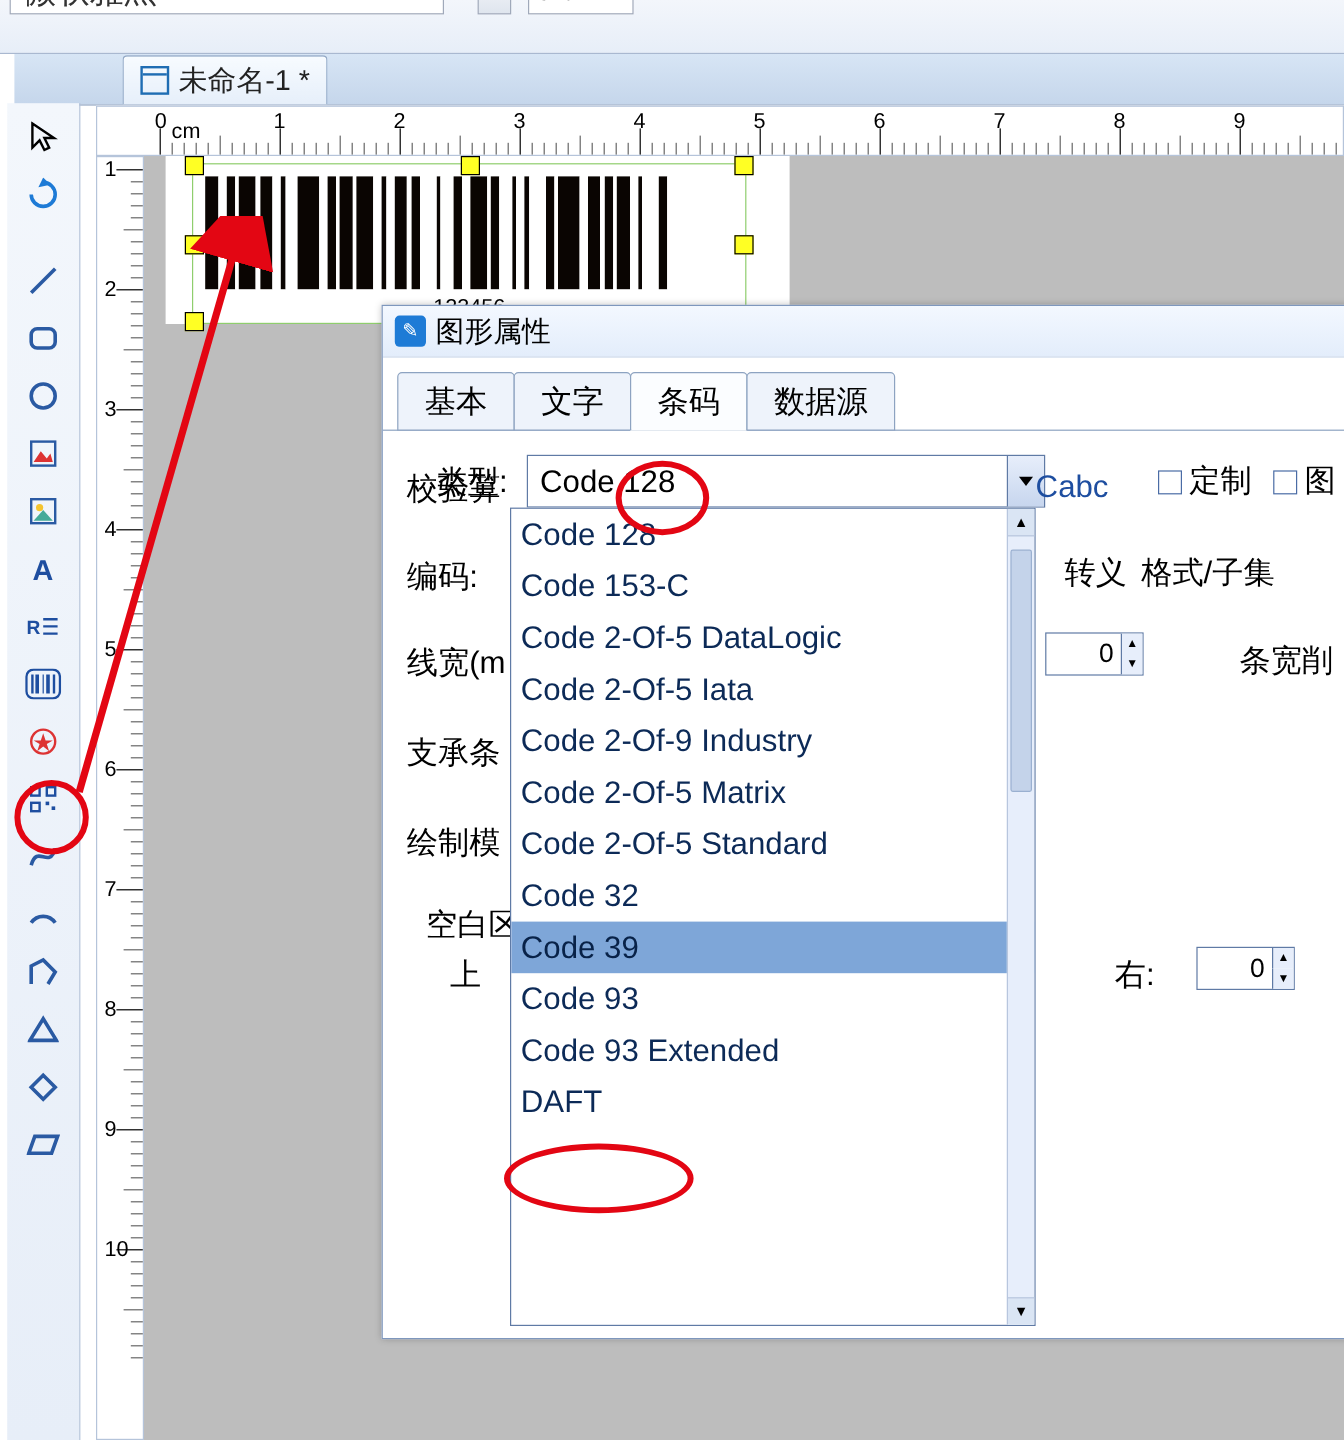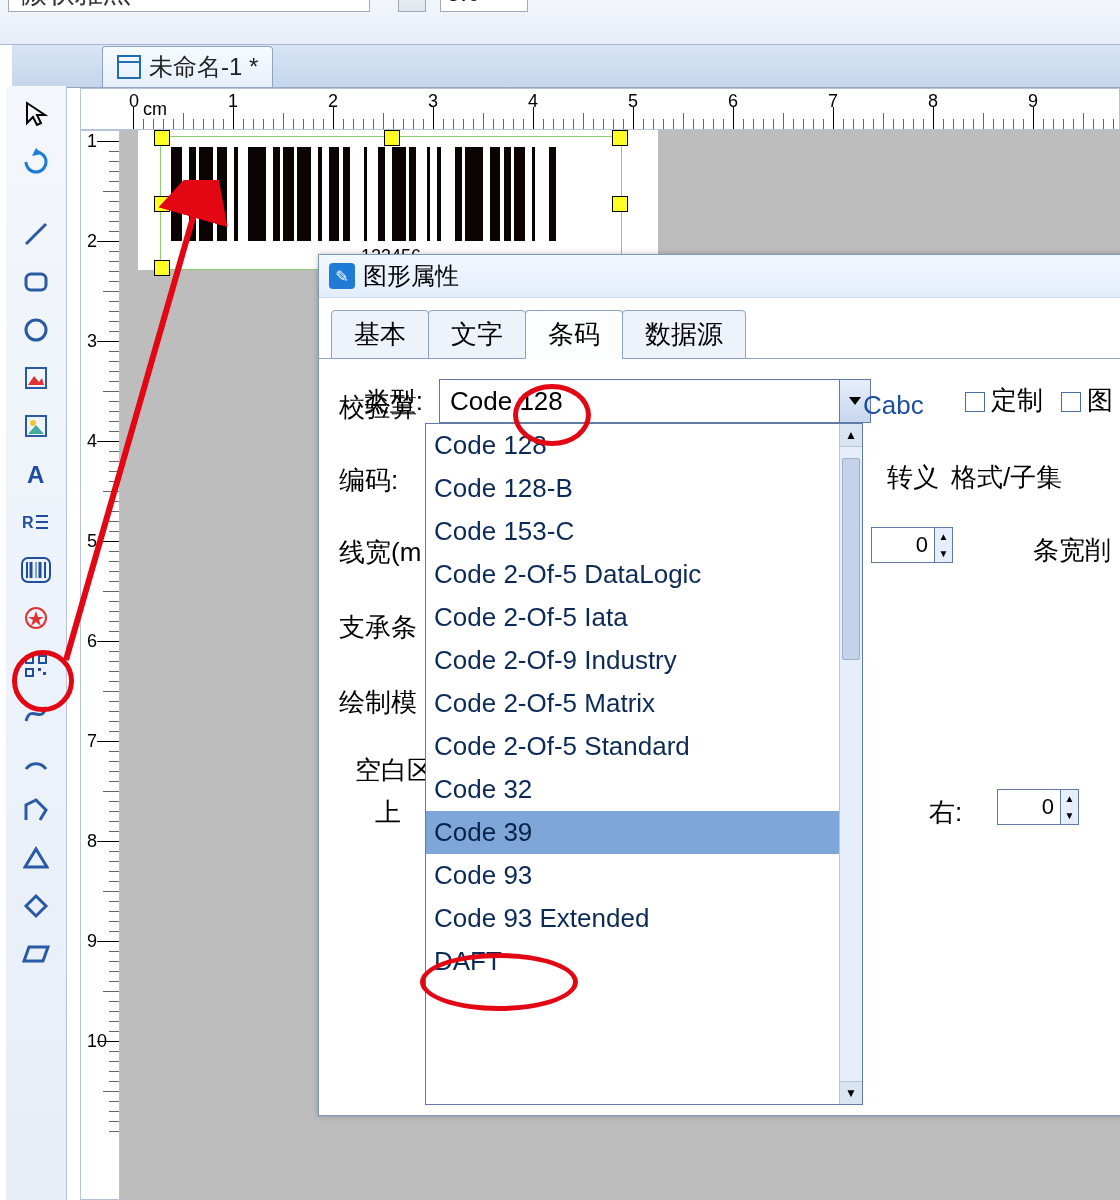--- a/index.html
+++ b/index.html
@@ -665,21 +665,20 @@
       <span><span class="chk"></span><span>图</span></span>
     </div>
 
     <div class="dropdown-list" id="dd-list">
       <div class="dropdown-scroll">
         <div class="arrow up">▲</div>
         <div class="thumb"></div>
         <div class="arrow down">▼</div>
       </div>
     <div class="item">Code 128</div>
-        <div class="item">Code 128-B</div>
         <div class="item">Code 153-C</div>
         <div class="item">Code 2-Of-5 DataLogic</div>
         <div class="item">Code 2-Of-5 Iata</div>
         <div class="item">Code 2-Of-9 Industry</div>
         <div class="item">Code 2-Of-5 Matrix</div>
         <div class="item">Code 2-Of-5 Standard</div>
         <div class="item">Code 32</div>
         <div class="item sel">Code 39</div>
         <div class="item">Code 93</div>
         <div class="item">Code 93 Extended</div>

